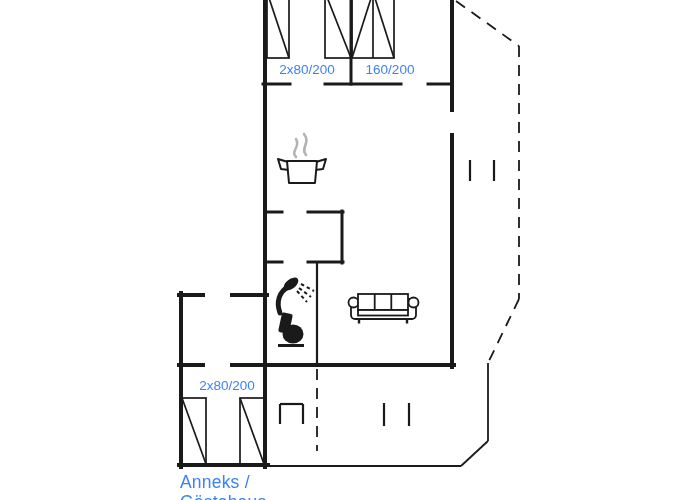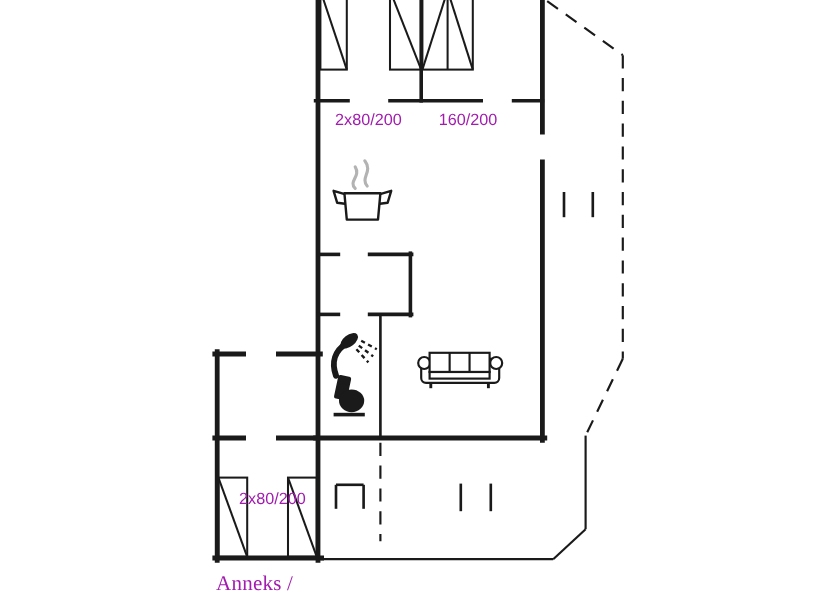--- a/index.html
+++ b/index.html
@@ -1,20 +1,20 @@
 <!DOCTYPE html>
 <html><head>
 <meta charset="utf-8">
 <style>
   html,body{margin:0;padding:0;background:#ffffff;}
   body{width:700px;height:500px;overflow:hidden;
        font-family:"Liberation Sans", sans-serif;}
   .stage{position:relative;width:700px;height:500px;overflow:hidden;background:#fff;}
   #plan{position:absolute;left:0;top:0;width:700px;height:500px;display:block;}
-  .lbl{position:absolute;color:#a21caf;font-size:13.5px;line-height:1;white-space:nowrap;margin-top:30px;}
+  .lbl{position:absolute;color:#3b82f6;font-size:13.5px;line-height:1;white-space:nowrap;}
   .lbl.center{transform:translateX(-50%);}
   .annex-name{font-size:17.5px;letter-spacing:0.2px;}
 </style>
 </head>
 <body>
 
 <div class="stage">
 
   <svg id="plan" viewBox="0 0 700 500" xmlns="http://www.w3.org/2000/svg">
     <g id="layer-beds">
@@ -129,15 +129,15 @@
       <rect x="358" y="294" width="50" height="16"></rect>
       <line x1="374.7" y1="294" x2="374.7" y2="310"></line>
       <line x1="391.3" y1="294" x2="391.3" y2="310"></line>
       <rect x="358" y="310" width="50" height="5.5"></rect>
     </g>
   </svg>
 
   <div class="lbl center" style="left:307px;top:63px;">2x80/200</div>
   <div class="lbl center" style="left:390px;top:63px;">160/200</div>
   <div class="lbl center" style="left:227px;top:379px;">2x80/200</div>
-  <div class="lbl annex-name" style="left:180px;top:448px;font-family:Liberation Serif, serif;">Anneks /</div>
+  <div class="lbl annex-name" style="left:180px;top:474px;">Anneks /</div>
   <div class="lbl annex-name" style="left:180px;top:494px;">Gästehaus</div>
 </div>
 
 </body></html>

